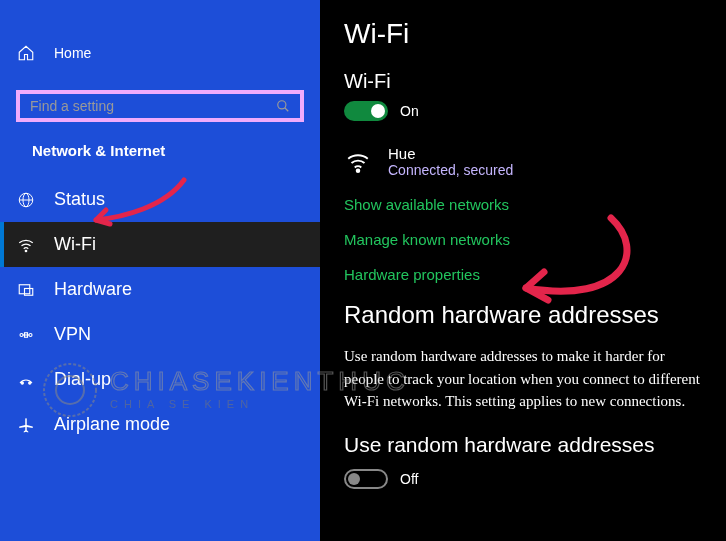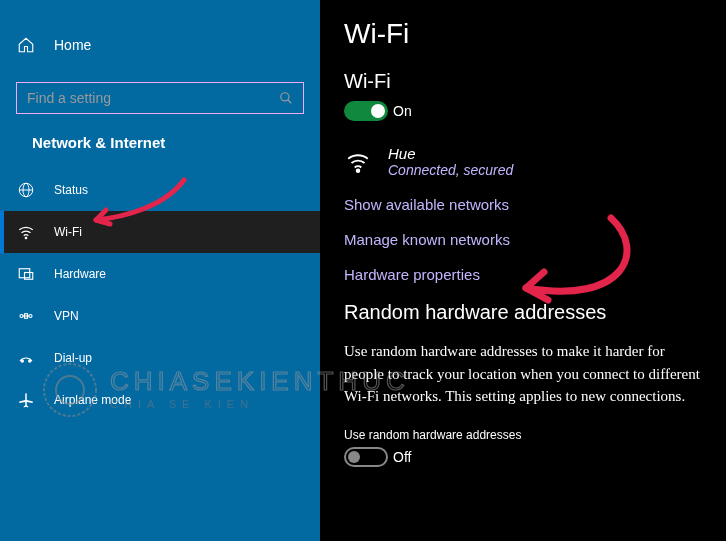--- a/index.html
+++ b/index.html
@@ -8,35 +8,35 @@
   color: #fff;
   font-family: 'Segoe UI', Arial, sans-serif;
   font-size: 14px;
   width: 726px;
   height: 541px;
   overflow: hidden;
   display: flex;
 }
 .sidebar {
   width: 320px;
-  background: #0369a1;
-  padding-top: 28px;
+  background: #1d4ed8;
+  padding-top: 36px;
   flex-shrink: 0;
 }
 .home-row {
   display: flex;
   align-items: center;
   padding: 8px 16px;
   gap: 18px;
   margin-bottom: 20px;
 }
 .home-row span.icon { width: 20px; display: flex; justify-content: center; }
 .search-wrap {
   margin: 0 16px 20px 16px;
-  border: 1px solid #f0abfc;
+  border: 4px solid #f0abfc;
   height: 32px;
   display: flex;
   align-items: center;
   padding: 0 10px;
 }
 .search-wrap input {
   background: transparent;
   border: none;
   outline: none;
   color: #fff;
@@ -68,21 +68,21 @@
   left: 0; top: 0; bottom: 0;
   width: 4px;
   background: #0078d4;
 }
 .nav-item .icon {
   width: 20px;
   display: flex;
   justify-content: center;
   color: #fff;
 }
-.nav-item .label { font-size: 12px; text-align: right; }
+.nav-item .label { font-size: 18px; text-align: right; }
 
 .main {
   flex: 1;
   background: #000;
   padding: 18px 24px 0 24px;
   position: relative;
   overflow: hidden;
 }
 .page-title {
   font-size: 28px;
@@ -90,21 +90,21 @@
   margin-bottom: 20px;
 }
 .sub-title {
   font-size: 20px;
   font-weight: 400;
   margin-bottom: 8px;
 }
 .toggle-row {
   display: flex;
   align-items: center;
-  gap: 5px;
+  gap: 12px;
   margin-bottom: 24px;
 }
 .toggle {
   width: 44px;
   height: 20px;
   border-radius: 10px;
   position: relative;
   cursor: pointer;
 }
 .toggle.on { background: #10893e; }
@@ -126,52 +126,51 @@
   left: 2px; top: 2px;
   width: 12px; height: 12px;
   border-radius: 50%;
   background: #888;
 }
 .network-row {
   display: flex;
   gap: 16px;
   align-items: center;
   margin-bottom: 18px;
-  font-style: italic;
 }
 .wifi-glyph {
   width: 28px;
   display: flex;
   justify-content: center;
 }
 .net-name { font-size: 15px; }
 .net-status { font-size: 14px; color: #c4b5fd; }
 .link {
-  color: #c4b5fd;
+  color: #22c55e;
   font-size: 15px;
   margin-bottom: 18px;
   cursor: pointer;
   display: block;
 }
 .section-h {
-  font-size: 20px;
+  font-size: 24px;
   font-weight: 400;
   margin-top: 12px;
   margin-bottom: 16px;
 }
 .desc {
   font-size: 15px;
   line-height: 1.5;
   margin-bottom: 20px;
   color: #fff;
   font-family: Liberation Serif, serif;
 }
 .label-small {
-  font-size: 12px;
-  margin-bottom: 5px;
+  font-size: 21px;
+  margin-bottom: 12px;
 }
 
 
 .arrow1 {
   position: absolute;
   left: 84px;
   top: 172px;
   width: 110px;
   height: 60px;
   pointer-events: none;

